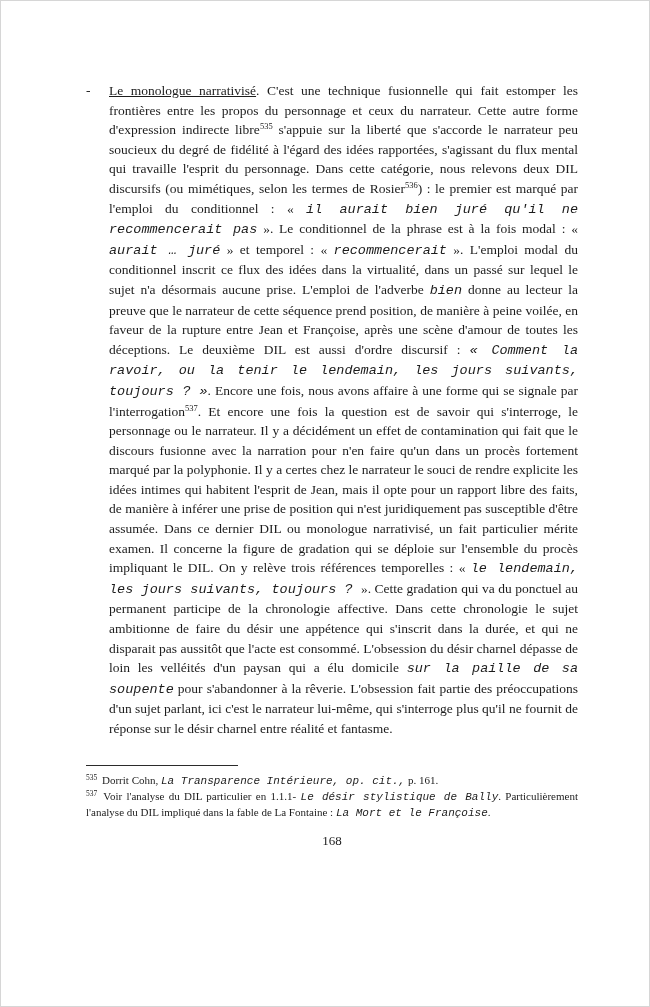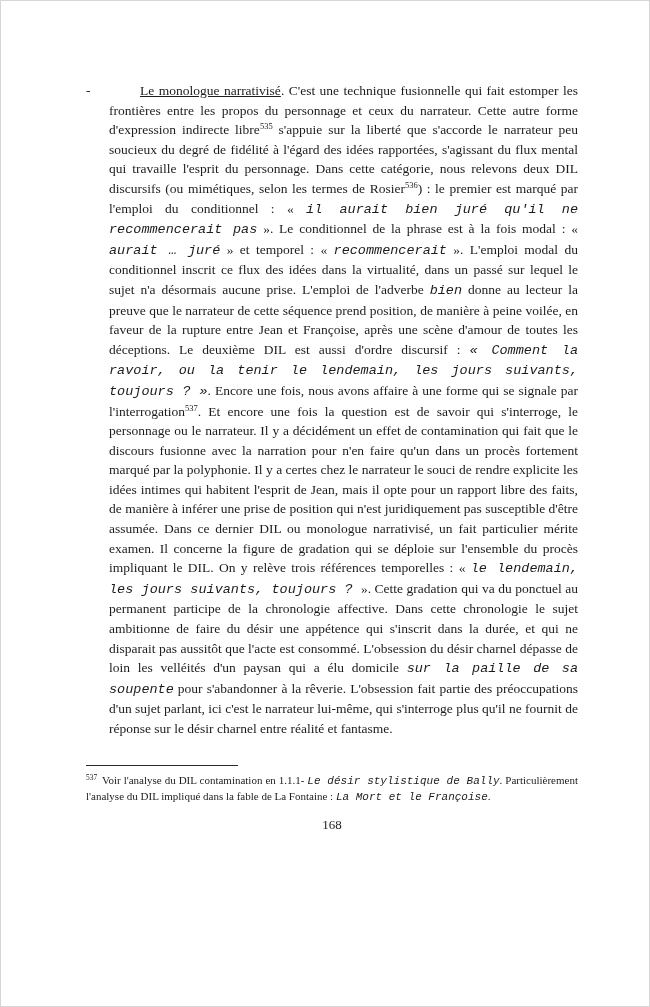--- a/index.html
+++ b/index.html
@@ -25,21 +25,21 @@
     flex:0 0 23px; width:23px;
     font-size:13.5px; line-height:19.6px;
   }
   .para {
     flex:1;
     font-size:13.5px; line-height:19.6px;
     text-align:justify;
   }
   .rg { font-style:normal; }
   .it { font-style:italic;font-family:Liberation Mono, monospace; }
-  .ul { text-decoration:underline;margin-left:31px; }
+  .ul { text-decoration:underline; }
   .fnref {
     font-size:8.5px;
     position:relative; top:-5px;
     line-height:0;
   }
   .footnote-sep {
     border-top:1px solid #2b2b2b;
     width:152px;
     margin-top:26px;
   }
@@ -70,20 +70,23 @@
 
     <div class="para-block">
       <div class="bullet">-</div>
       <div class="para"><span class="ul">Le monologue narrativisé</span><span class="rg">. C'est une technique fusionnelle qui fait estomper les frontières entre les propos du personnage et ceux du narrateur. Cette autre forme d'expression indirecte libre</span><span class="fnref">535</span><span class="rg"> s'appuie sur la liberté que s'accorde le narrateur peu soucieux du degré de fidélité à l'égard des idées rapportées, s'agissant du flux mental qui travaille l'esprit du personnage. Dans cette catégorie, nous relevons deux DIL discursifs (ou mimétiques, selon les termes de Rosier</span><span class="fnref">536</span><span class="rg">) : le premier est marqué par l'emploi du conditionnel : « </span><span class="it">il aurait bien juré qu'il ne recommencerait pas</span><span class="rg"> ». Le conditionnel de la phrase est à la fois modal : « </span><span class="it">aurait … juré</span><span class="rg"> » et temporel : « </span><span class="it">recommencerait</span><span class="rg"> ». L'emploi modal du conditionnel inscrit ce flux des idées dans la virtualité, dans un passé sur lequel le sujet n'a désormais aucune prise. L'emploi de l'adverbe </span><span class="it">bien</span><span class="rg"> donne au lecteur la preuve que le narrateur de cette séquence prend position, de manière à peine voilée, en faveur de la rupture entre Jean et Françoise, après une scène d'amour de toutes les déceptions. Le deuxième DIL est aussi d'ordre discursif : </span><span class="it">« Comment la ravoir, ou la tenir le lendemain, les jours suivants, toujours ? »</span><span class="rg">. Encore une fois, nous avons affaire à une forme qui se signale par l'interrogation</span><span class="fnref">537</span><span class="rg">. Et encore une fois la question est de savoir qui s'interroge, le personnage ou le narrateur. Il y a décidément un effet de contamination qui fait que le discours fusionne avec la narration pour n'en faire qu'un dans un procès fortement marqué par la polyphonie. Il y a certes chez le narrateur le souci de rendre explicite les idées intimes qui habitent l'esprit de Jean, mais il opte pour un rapport libre des faits, de manière à inférer une prise de position qui n'est juridiquement pas susceptible d'être assumée. Dans ce dernier DIL ou monologue narrativisé, un fait particulier mérite examen. Il concerne la figure de gradation qui se déploie sur l'ensemble du procès impliquant le DIL. On y relève trois références temporelles : « </span><span class="it">le lendemain, les jours suivants, toujours ? </span><span class="rg">». Cette gradation qui va du ponctuel au permanent participe de la chronologie affective. Dans cette chronologie le sujet ambitionne de faire du désir une appétence qui s'inscrit dans la durée, et qui ne disparait pas aussitôt que l'acte est consommé. L'obsession du désir charnel dépasse de loin les velléités d'un paysan qui a élu domicile </span><span class="it">sur la paille de sa soupente</span><span class="rg"> pour s'abandonner à la rêverie. L'obsession fait partie des préoccupations d'un sujet parlant, ici c'est le narrateur lui-même, qui s'interroge plus qu'il ne fournit de réponse sur le désir charnel entre réalité et fantasme.</span></div>
     </div>
 
     <div class="footnote-sep"></div>
 
     <div class="footnotes">
       <div class="footnote">
-        <span class="fnnum">537</span><span><span class="rg"> Voir l'analyse du DIL contamination en 1.1.1- </span><span class="it">Le désir stylistique de Bally</span><span class="rg">. Particulièrement l'analyse du DIL impliqué dans la fable de La Fontaine : </span><span class="it">La Mort et le Françoise</span><span class="rg">.</span></span>
+        <span class="fnnum">535</span><span><span class="rg"> Dorrit Cohn, </span><span class="it">La Transparence Intérieure, op. cit.,</span><span class="rg"> p. 161.</span></span>
+      </div>
+      <div class="footnote">
+        <span class="fnnum">537</span><span><span class="rg"> Voir l'analyse du DIL particulier en 1.1.1- </span><span class="it">Le désir stylistique de Bally</span><span class="rg">. Particulièrement l'analyse du DIL impliqué dans la fable de La Fontaine : </span><span class="it">La Mort et le Françoise</span><span class="rg">.</span></span>
       </div>
     </div>
 
     <div class="pagenum">168</div>
 
   </div>
 </div>
 
 </body></html>

